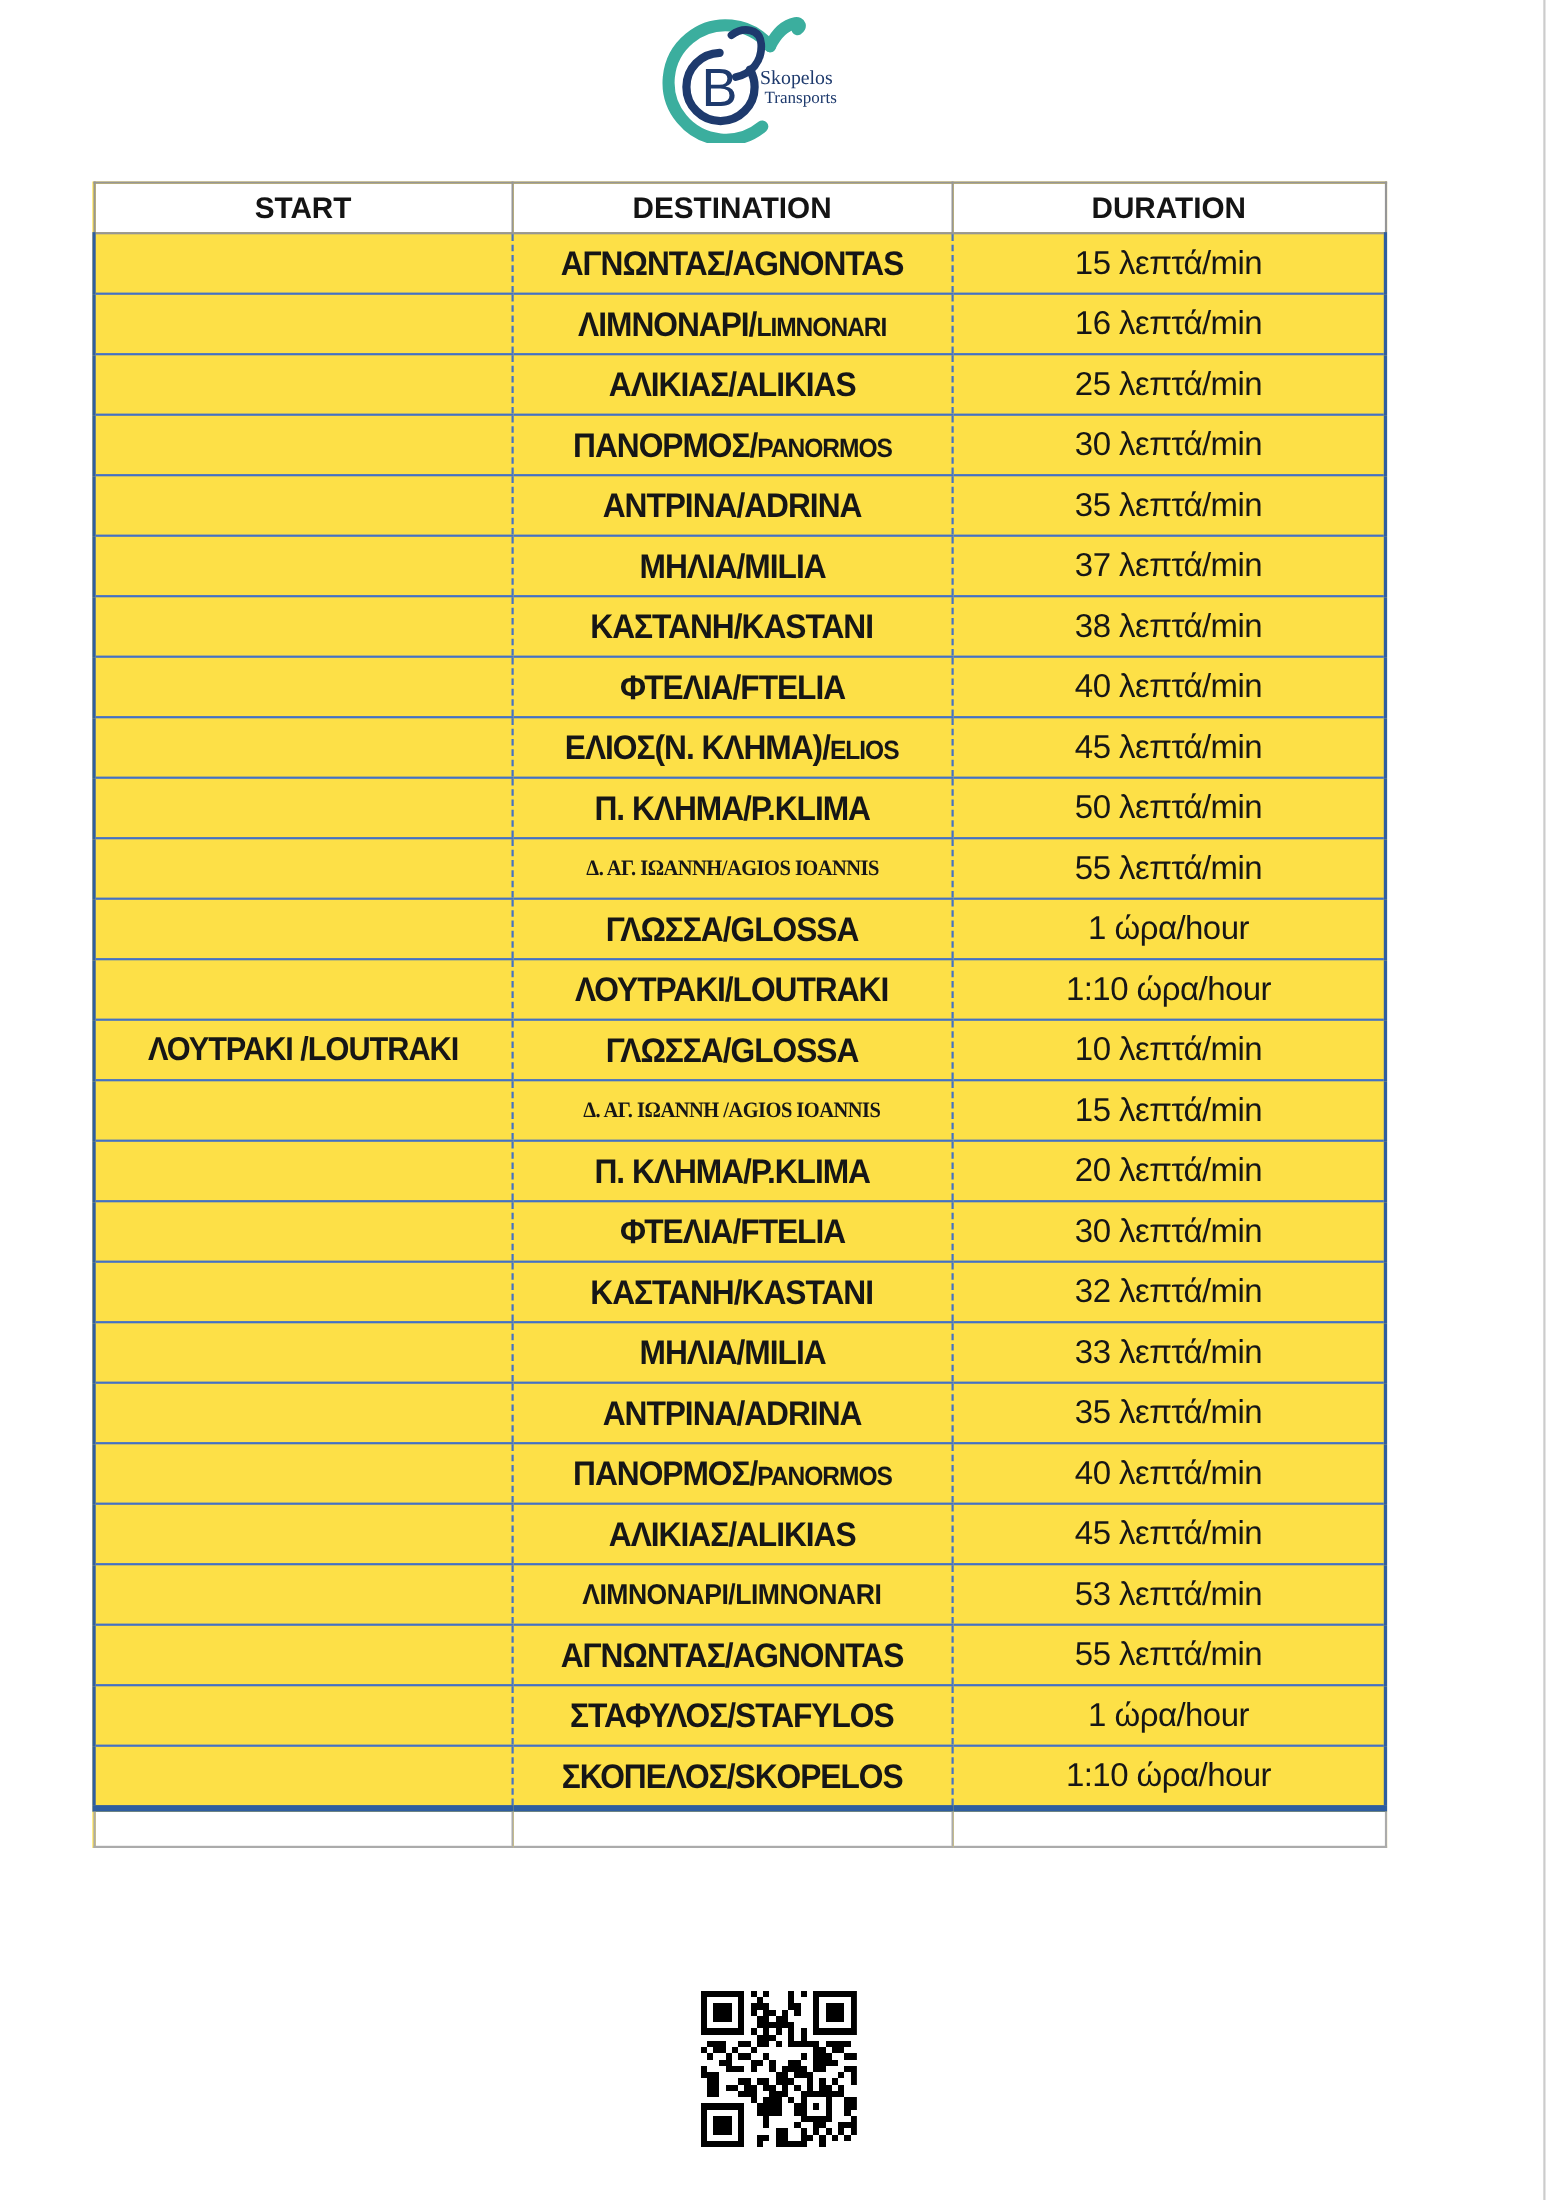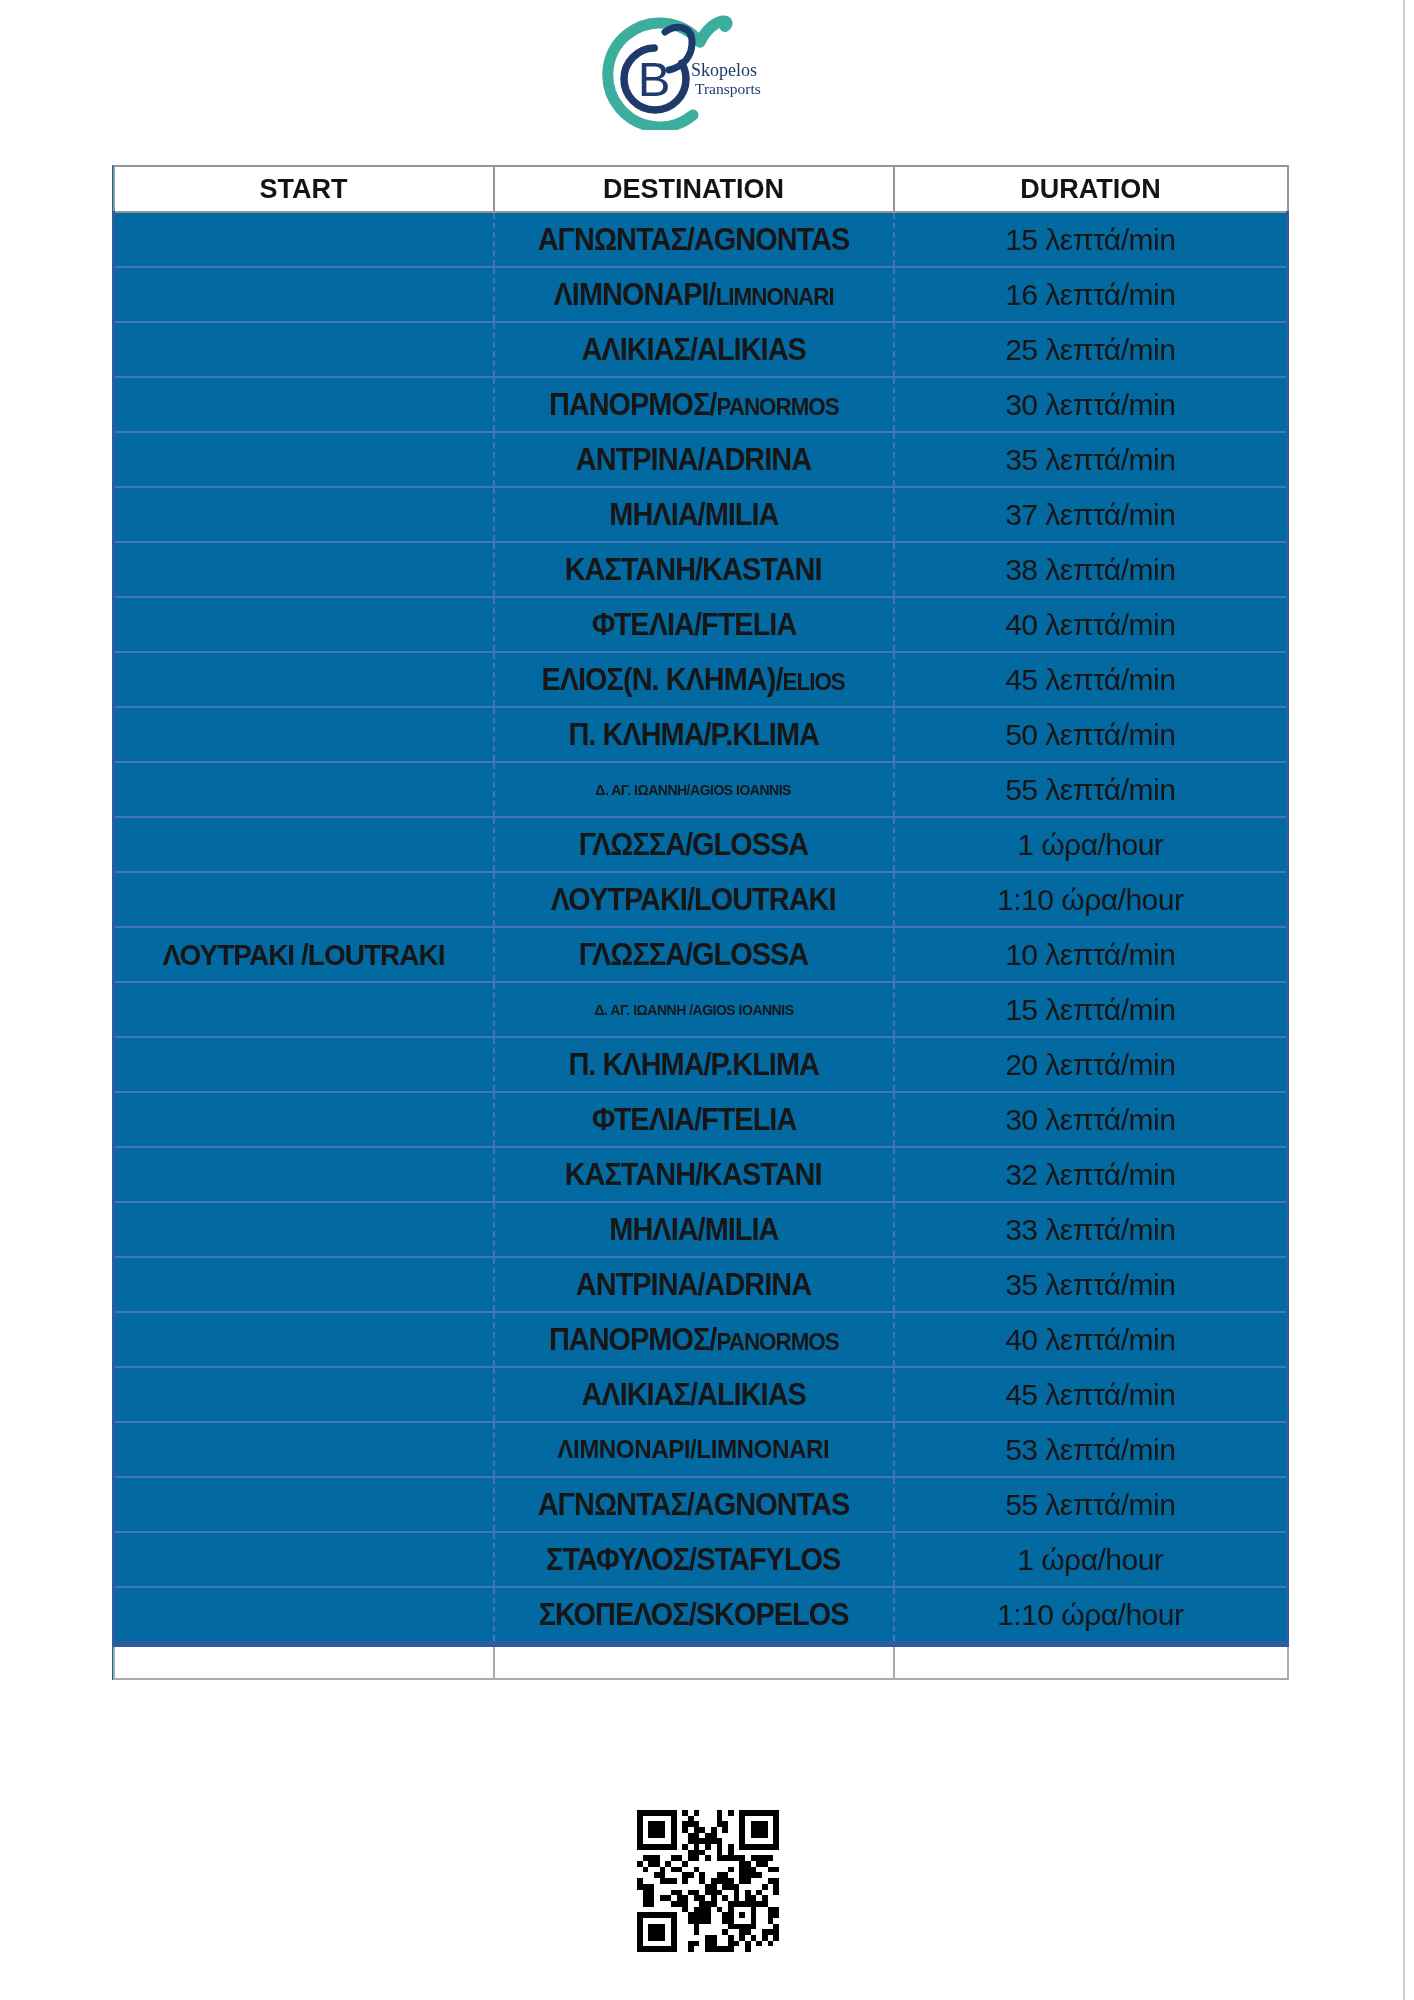--- a/index.html
+++ b/index.html
@@ -12,22 +12,22 @@
   
   .logo { position:absolute; left:555px; top:5px; width:300px; height:125px; }
   .logo svg { display:block; }
   .teal-stroke { stroke:var(--teal); fill:none; }
   .navy-stroke { stroke:var(--navy); fill:none; }
   .logo-b { fill:var(--navy); font-family:"Liberation Sans", sans-serif; font-weight:400; }
   .logo-word { fill:var(--navy); font-family:"Liberation Serif", serif; }
 
   
   table.timetable {
-    position:absolute; left:112px; top:165px; width:1174px;
-    border-collapse:collapse; table-layout:fixed; background:#0369a1;
+    position:absolute; left:84px; top:165px; width:1174px;
+    border-collapse:collapse; table-layout:fixed; background:#fde047;
   }
   th, td { text-align:center; vertical-align:middle; padding:0; overflow:hidden; white-space:nowrap; }
 
   tr.head-en th {
     height:44px; background:#ffffff; color:#141414;
     font-size:27px; font-weight:600; letter-spacing:0px;
     border:2px solid var(--grid_gray);
   }
   tr.head-gr th {
     height:47px; background:var(--header_blue); color:#ffffff;
@@ -44,21 +44,21 @@
   }
   tbody td.dest-cell, tbody td.dur-cell { border-left:2px dashed var(--line_blue); }
   tbody td:first-child { border-left:3px solid var(--outer_blue); }
   tbody td:last-child  { border-right:3px solid var(--outer_blue); }
   tbody tr.last td { border-bottom:6px solid var(--outer_blue); }
 
   .cond { display:inline-block; transform:scaleX(0.93); transform-origin:center; }
   td.start-cell { font-size:30px; font-weight:600; letter-spacing:-1px; }
   td.dest-cell  { font-size:31px; font-weight:600; letter-spacing:-1px; }
   td.dest-cell .dest-sub { font-size:24px; }
-  td.dest-cell.small { font-size:15px; letter-spacing:-0.5px; }
+  td.dest-cell.small { font-size:20px; letter-spacing:-0.5px;font-family:Liberation Serif, serif; }
   td.dest-cell.mid { font-size:26px; letter-spacing:-0.5px; }
   td.dur-cell { font-size:30px; font-weight:500; letter-spacing:-0.5px; }
 
   tfoot td {
     height:31px; background:#ffffff;
     border-bottom:2px solid #ababab;
   }
   tfoot td + td { border-left:2px solid #ababab; }
   tfoot td:first-child { border-left:2px solid #ababab; }
   tfoot td:last-child  { border-right:2px solid #ababab; }

